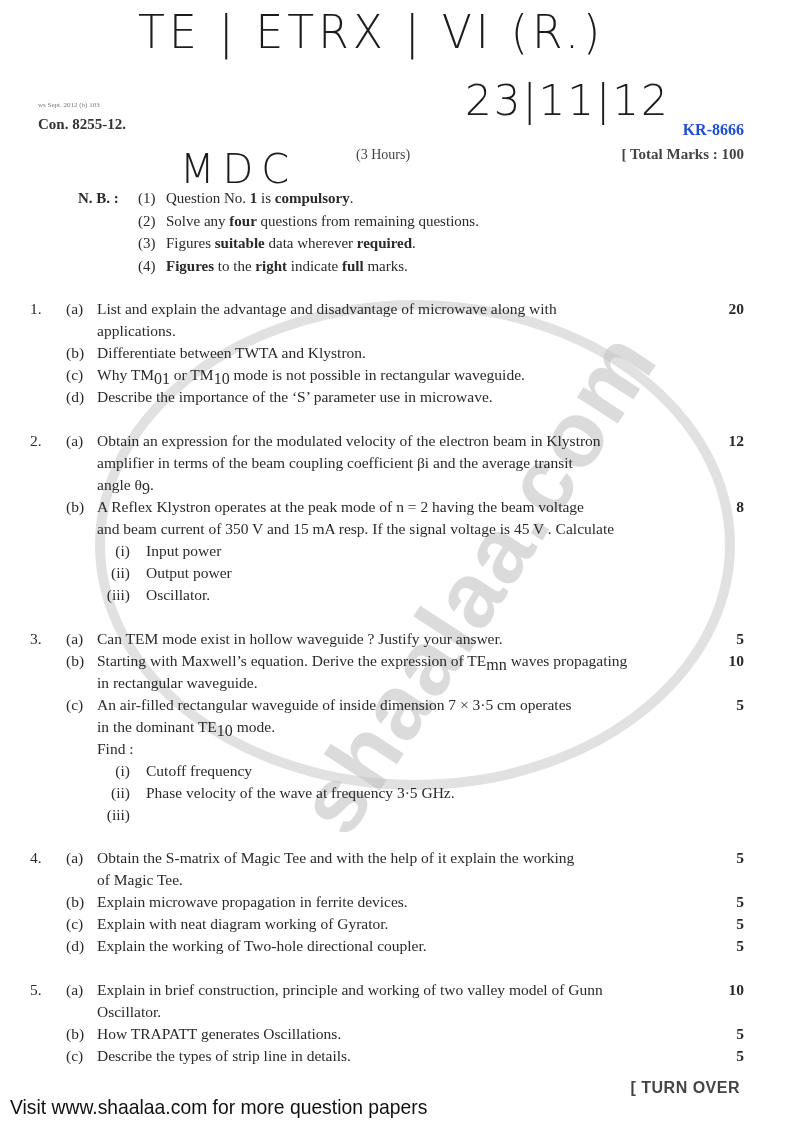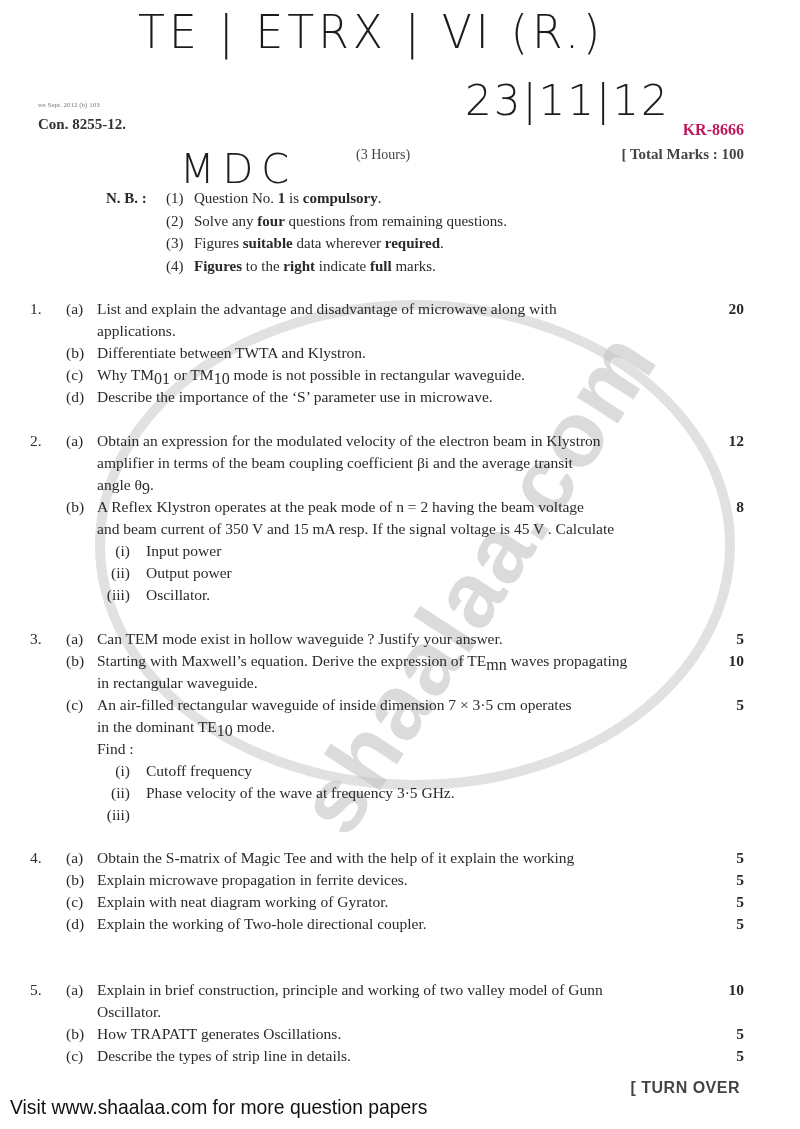--- a/index.html
+++ b/index.html
@@ -13,24 +13,24 @@
     font-family: "DejaVu Sans", sans-serif;
     font-weight: 300; color: #1c1c1c; letter-spacing: 4px;
   }
   #hw-course { left: 138px; top: 6px; font-size: 44px; transform: scaleY(1.05); }
   #hw-date { left: 465px; top: 76px; font-size: 42px; letter-spacing: 2px; }
   #hw-subject { left: 180px; top: 126px; font-size: 40px; letter-spacing: 8px; margin-top: 20px; }
 
   #scan-code { left: 38px; top: 101px; font-size: 7px; color: #777; }
   #con-no { left: 38px; top: 116px; font-size: 15px; font-weight: bold; color: #333; }
   #duration { left: 356px; top: 147px; font-size: 14px; color: #444; }
-  #paper-code { right: 56px; top: 121px; font-size: 16px; font-weight: bold; color: #be185d; }
+  #paper-code { right: 56px; top: 121px; font-size: 16px; font-weight: bold; color: #1d4ed8; }
   #total-marks { right: 56px; top: 146px; font-size: 15px; font-weight: bold; color: #444; }
 
-  .nb { left: 78px; top: 190px; font-size: 15px; margin-left: 28px; }
+  .nb { left: 78px; top: 190px; font-size: 15px; }
   .nb-row { display: flex; height: 22.5px; align-items: baseline; }
   .nb-label { width: 60px; font-weight: bold; }
   .nb-num { width: 28px; }
   .nb b { font-weight: bold; }
 
   .qblock { position: absolute; left: 30px; width: 714px; font-size: 15.5px; }
   .qline { position: relative; height: 22px; line-height: 22px; white-space: nowrap; }
   .qnum { position: absolute; left: 0; }
   .qpart { position: absolute; left: 36px; }
   .qtext { position: absolute; left: 67px; }
@@ -194,20 +194,23 @@
 </div>
 
 <div class="qblock" style="top:847px;">
   <div class="qline">
     <span class="qnum">4.</span>
     <span class="qpart">(a)</span>
     <span class="qtext">Obtain the S-matrix of Magic Tee and with the help of it explain the working</span>
     <span class="qmarks">5</span>
   </div>
   <div class="qline">
+      <span class="qtext">of Magic Tee.</span>
+    </div>
+  <div class="qline">
     <span class="qpart">(b)</span>
     <span class="qtext">Explain microwave propagation in ferrite devices.</span>
     <span class="qmarks">5</span>
   </div>
   <div class="qline">
     <span class="qpart">(c)</span>
     <span class="qtext">Explain with neat diagram working of Gyrator.</span>
     <span class="qmarks">5</span>
   </div>
   <div class="qline">

